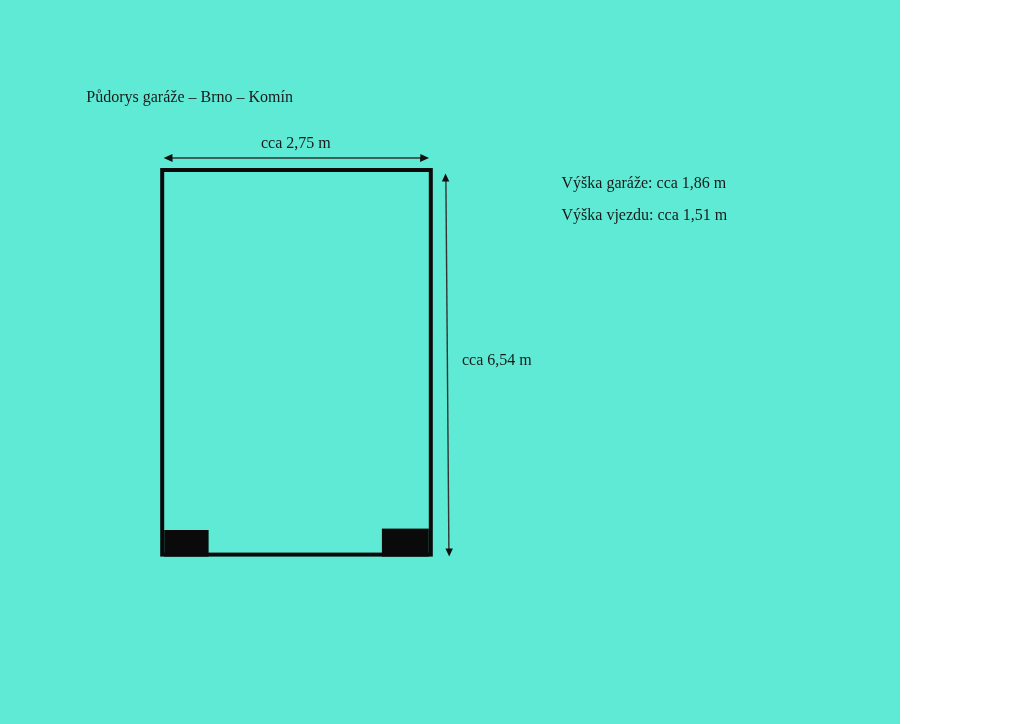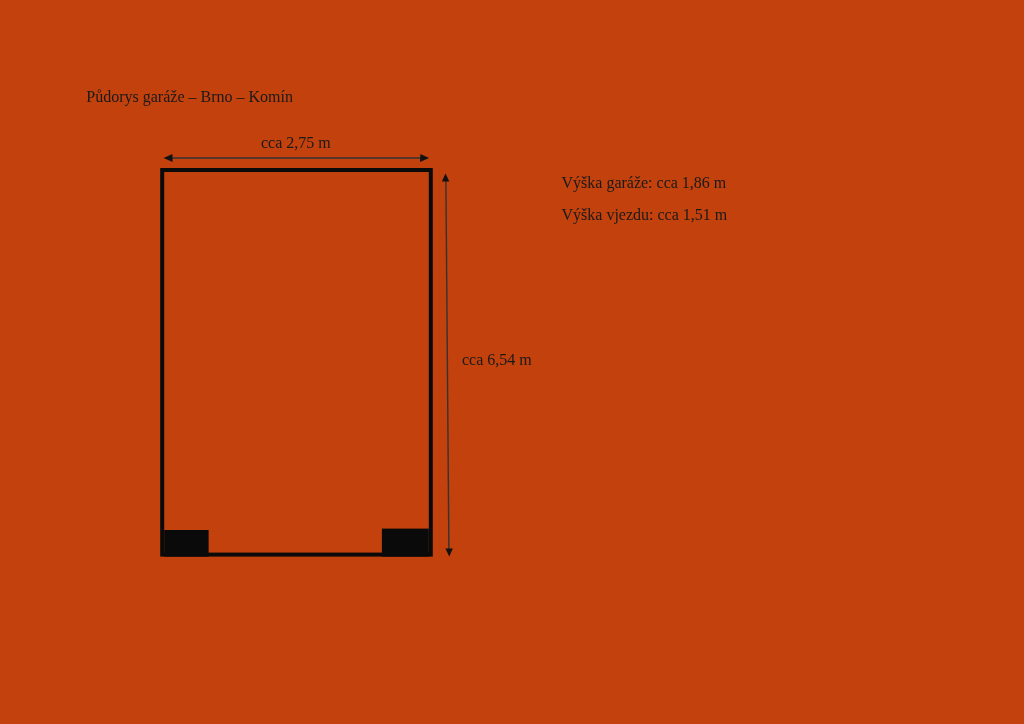--- a/index.html
+++ b/index.html
@@ -1,16 +1,16 @@
 <!DOCTYPE html>
 <html><head>
 <meta charset="utf-8">
 <style>
   html,body{margin:0;padding:0;background:#ffffff;}
-  .page{position:relative;width:1024px;height:724px;background:#c2410c;overflow:hidden;
+  .page{position:relative;width:900px;height:724px;background:#5eead4;overflow:hidden;
         font-family:"Liberation Serif", serif;}
   svg text{font-family:"Liberation Serif", serif;fill:#1a1a1a;}
 </style>
 </head>
 <body>
 
 <div class="page">
 <svg width="1024" height="724" viewBox="0 0 1024 724" xmlns="http://www.w3.org/2000/svg">
 
   <text x="86.3" y="102.2" font-size="16">Půdorys garáže – Brno – Komín</text>

